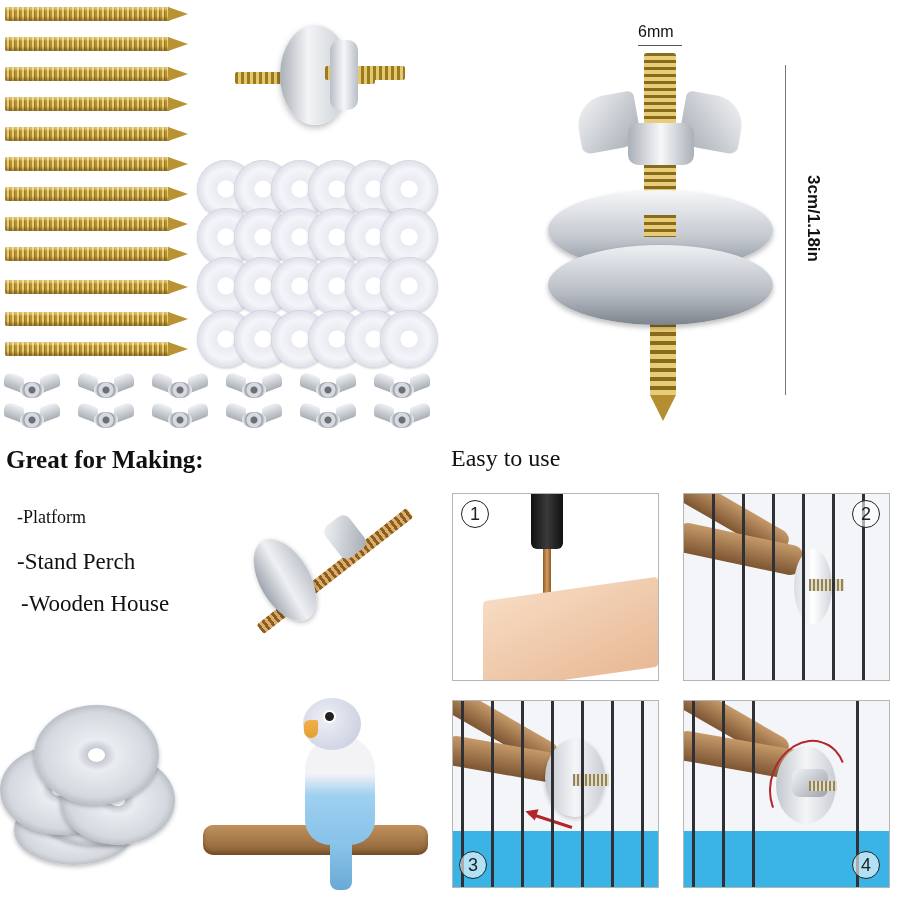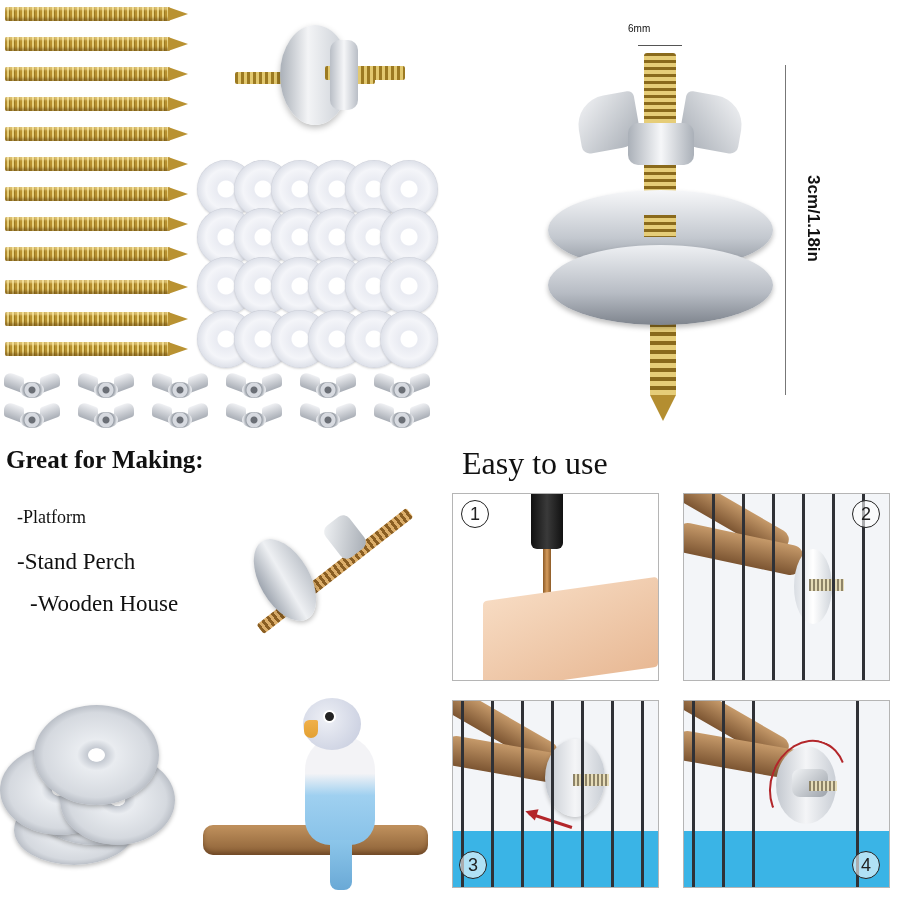--- a/index.html
+++ b/index.html
@@ -177,21 +177,21 @@
       <div class="body"></div>
     </div>
   <div class="wing" style="left:372px;top:32px">
       <div class="l"></div>
       <div class="r"></div>
       <div class="body"></div>
     </div>
 </div>
 
 <div class="abs" style="left:540px;top:15px;width:300px;height:410px;">
-  <span class="abs text" style="left:88px;top:8px;font-family:'Liberation Sans',sans-serif;font-size:10px;">6mm</span>
+  <span class="abs text" style="left:98px;top:8px;font-family:'Liberation Sans',sans-serif;font-size:16px;">6mm</span>
   <div class="abs" style="left:98px;top:30px;width:44px;height:1px;background:#555;"></div>
 
   <div class="abs" style="left:104px;top:38px;width:32px;height:180px;background:repeating-linear-gradient(180deg,#8a6a1c 0 3px,#e6cd78 3px 7px);border-radius:3px;"></div>
   <div class="abs" style="left:110px;top:290px;width:26px;height:90px;background:repeating-linear-gradient(180deg,#8a6a1c 0 4px,#e6cd78 4px 9px);"></div>
   <div class="abs" style="left:110px;top:380px;width:0;height:0;border-left:13px solid transparent;border-right:13px solid transparent;border-top:26px solid #b48e30;"></div>
 
   <div class="abs" style="left:38px;top:80px;width:60px;height:55px;border-radius:30px 6px 20px 8px;background:linear-gradient(135deg,#f4f5f7,#a6acb4);transform:rotate(-10deg);"></div>
   <div class="abs" style="left:142px;top:80px;width:60px;height:55px;border-radius:6px 30px 8px 20px;background:linear-gradient(225deg,#f4f5f7,#a6acb4);transform:rotate(10deg);"></div>
   <div class="abs" style="left:88px;top:108px;width:66px;height:42px;border-radius:10px;background:linear-gradient(90deg,#aab0b8,#f6f7f9,#aab0b8);"></div>
 
@@ -199,29 +199,29 @@
   <div class="abs" style="left:8px;top:230px;width:225px;height:80px;border-radius:50%;background:linear-gradient(180deg,#eef0f3,#b7bcc4 60%,#7e848d);box-shadow:0 3px 5px rgba(0,0,0,.25);"></div>
   <div class="abs" style="left:104px;top:200px;width:32px;height:22px;background:repeating-linear-gradient(180deg,#8a6a1c 0 3px,#e6cd78 3px 7px);"></div>
 
   <div class="abs" style="left:245px;top:50px;width:1px;height:330px;background:#777;"></div>
   <span class="abs text" style="left:218px;top:205px;font-family:'Liberation Sans',sans-serif;font-size:17px;font-weight:bold;transform:rotate(90deg);transform-origin:center;white-space:nowrap;width:110px;">3cm/1.18in</span>
 </div>
 
 <div class="abs text" style="left:6px;top:446px;font-size:25px;font-weight:bold;">Great for Making:</div>
 <div class="abs text" style="left:17px;top:507px;font-size:18px;">-Platform</div>
 <div class="abs text" style="left:17px;top:549px;font-size:23px;">-Stand Perch</div>
-<div class="abs text" style="left:30px;top:591px;font-size:23px;">-Wooden House</div>
+<div class="abs text" style="left:21px;top:591px;font-size:23px;">-Wooden House</div>
 
 <div class="abs" style="left:230px;top:495px;width:190px;height:155px;">
   <div class="abs" style="left:10px;top:70px;width:190px;height:12px;background:repeating-linear-gradient(90deg,#8a5e22 0 3px,#dcae6a 3px 6px);transform:rotate(-38deg);transform-origin:center;border-radius:3px;"></div>
   <div class="abs" style="left:30px;top:40px;width:50px;height:90px;border-radius:50%;background:linear-gradient(90deg,#9fa6b0,#eef0f3 50%,#c0c5cc);transform:rotate(-30deg);box-shadow:0 2px 5px rgba(0,0,0,.25);"></div>
   <div class="abs" style="left:100px;top:22px;width:30px;height:40px;border-radius:8px;background:linear-gradient(135deg,#f2f4f6,#a4aab2);transform:rotate(-38deg);"></div>
 </div>
 
-<div class="abs text" style="left:462px;top:445px;font-size:32px;">Easy to use</div>
+<div class="abs text" style="left:451px;top:445px;font-size:24px;">Easy to use</div>
 
 <div class="panel" style="left:452px;top:493px;width:205px;height:186px;">
   <div class="abs" style="left:78px;top:0;width:32px;height:55px;background:linear-gradient(90deg,#111,#3a3a3a,#111);border-radius:0 0 6px 6px;"></div>
   <div class="abs" style="left:90px;top:55px;width:8px;height:70px;background:linear-gradient(90deg,#8c5a26,#d49b5c,#8c5a26);"></div>
   <div class="abs" style="left:30px;top:95px;width:175px;height:90px;background:linear-gradient(160deg,#f7dbc2,#e8b995);transform:skewY(-8deg);border-radius:4px;"></div>
   <div class="badge" style="left:8px;top:6px;">1</div>
 </div>
 
 <div class="panel" style="left:683px;top:493px;width:205px;height:186px;background:#f3f5f8;">
   <div class="abs" style="left:-10px;top:10px;width:120px;height:26px;background:linear-gradient(#c69a6a,#7c5532);transform:rotate(30deg);border-radius:10px;"></div>

